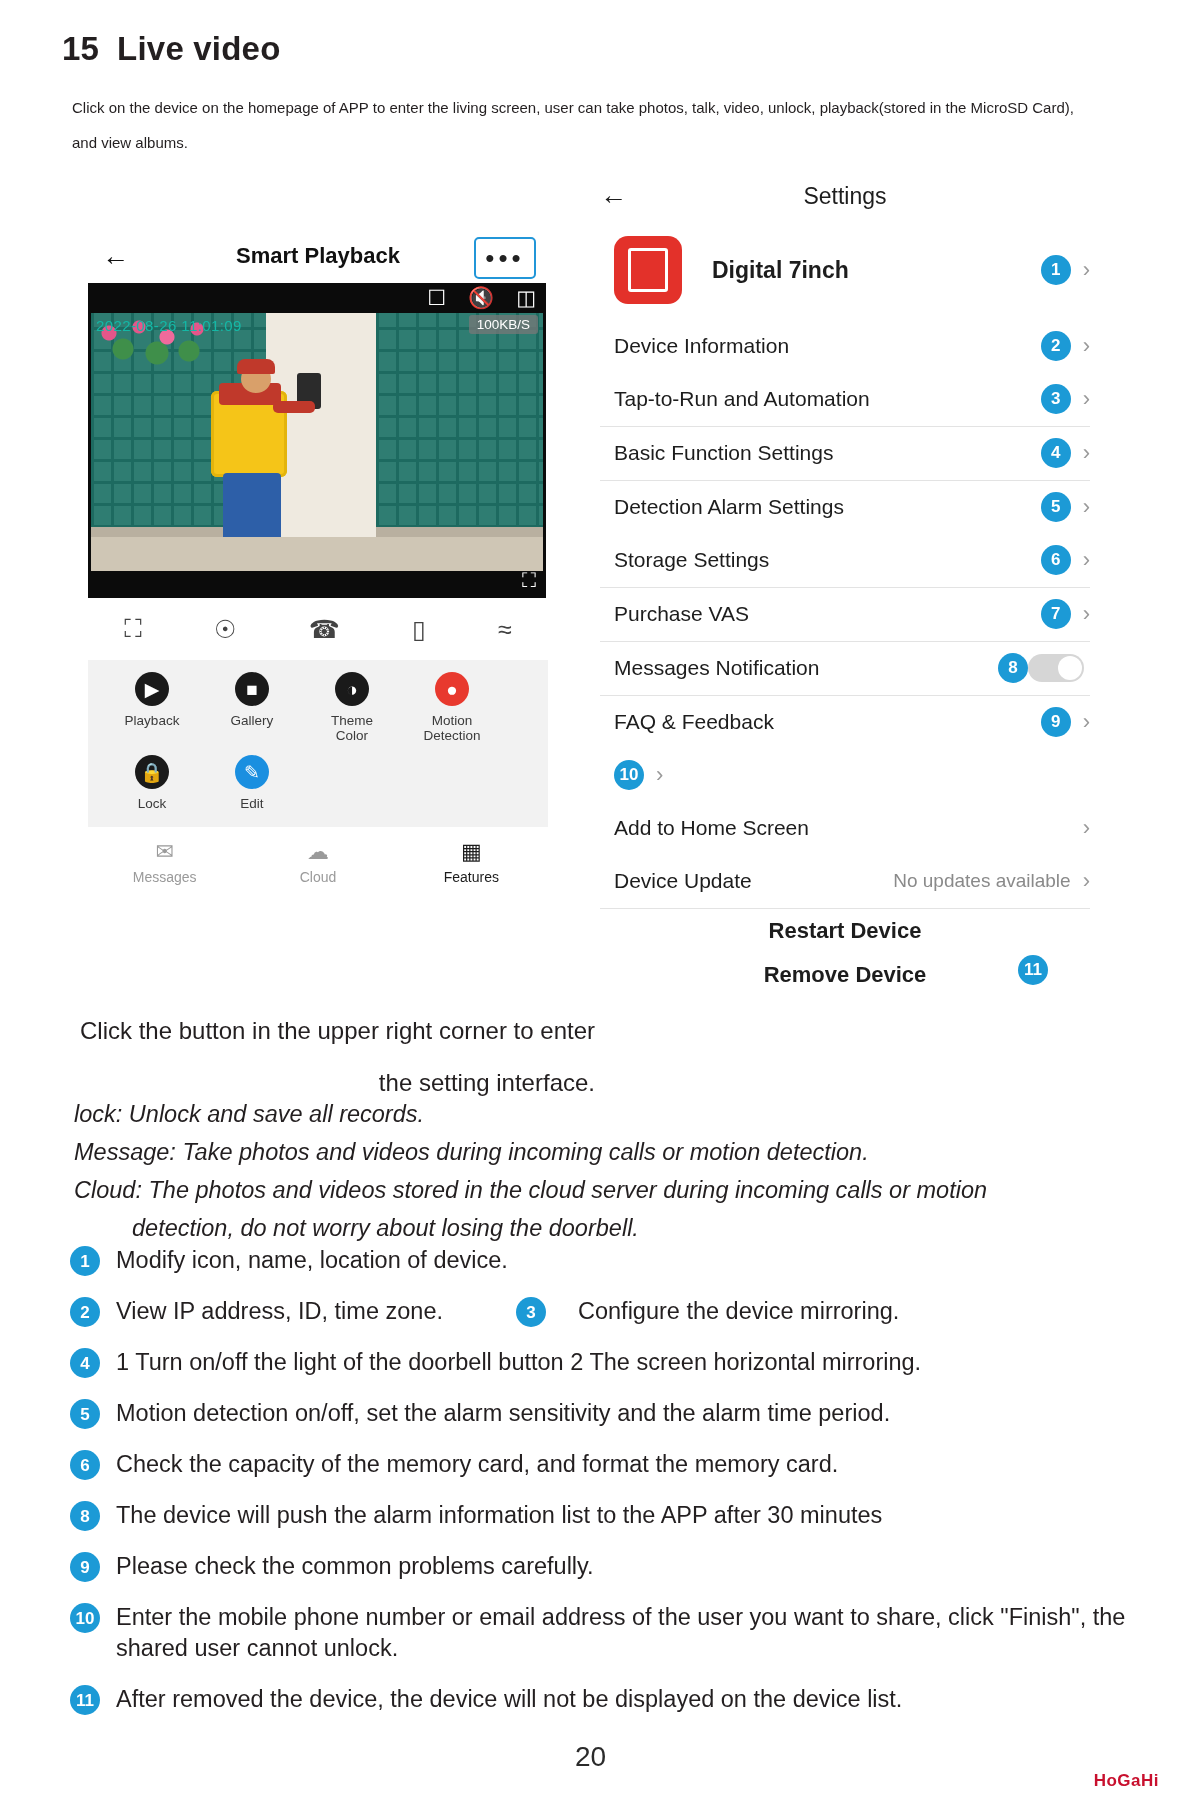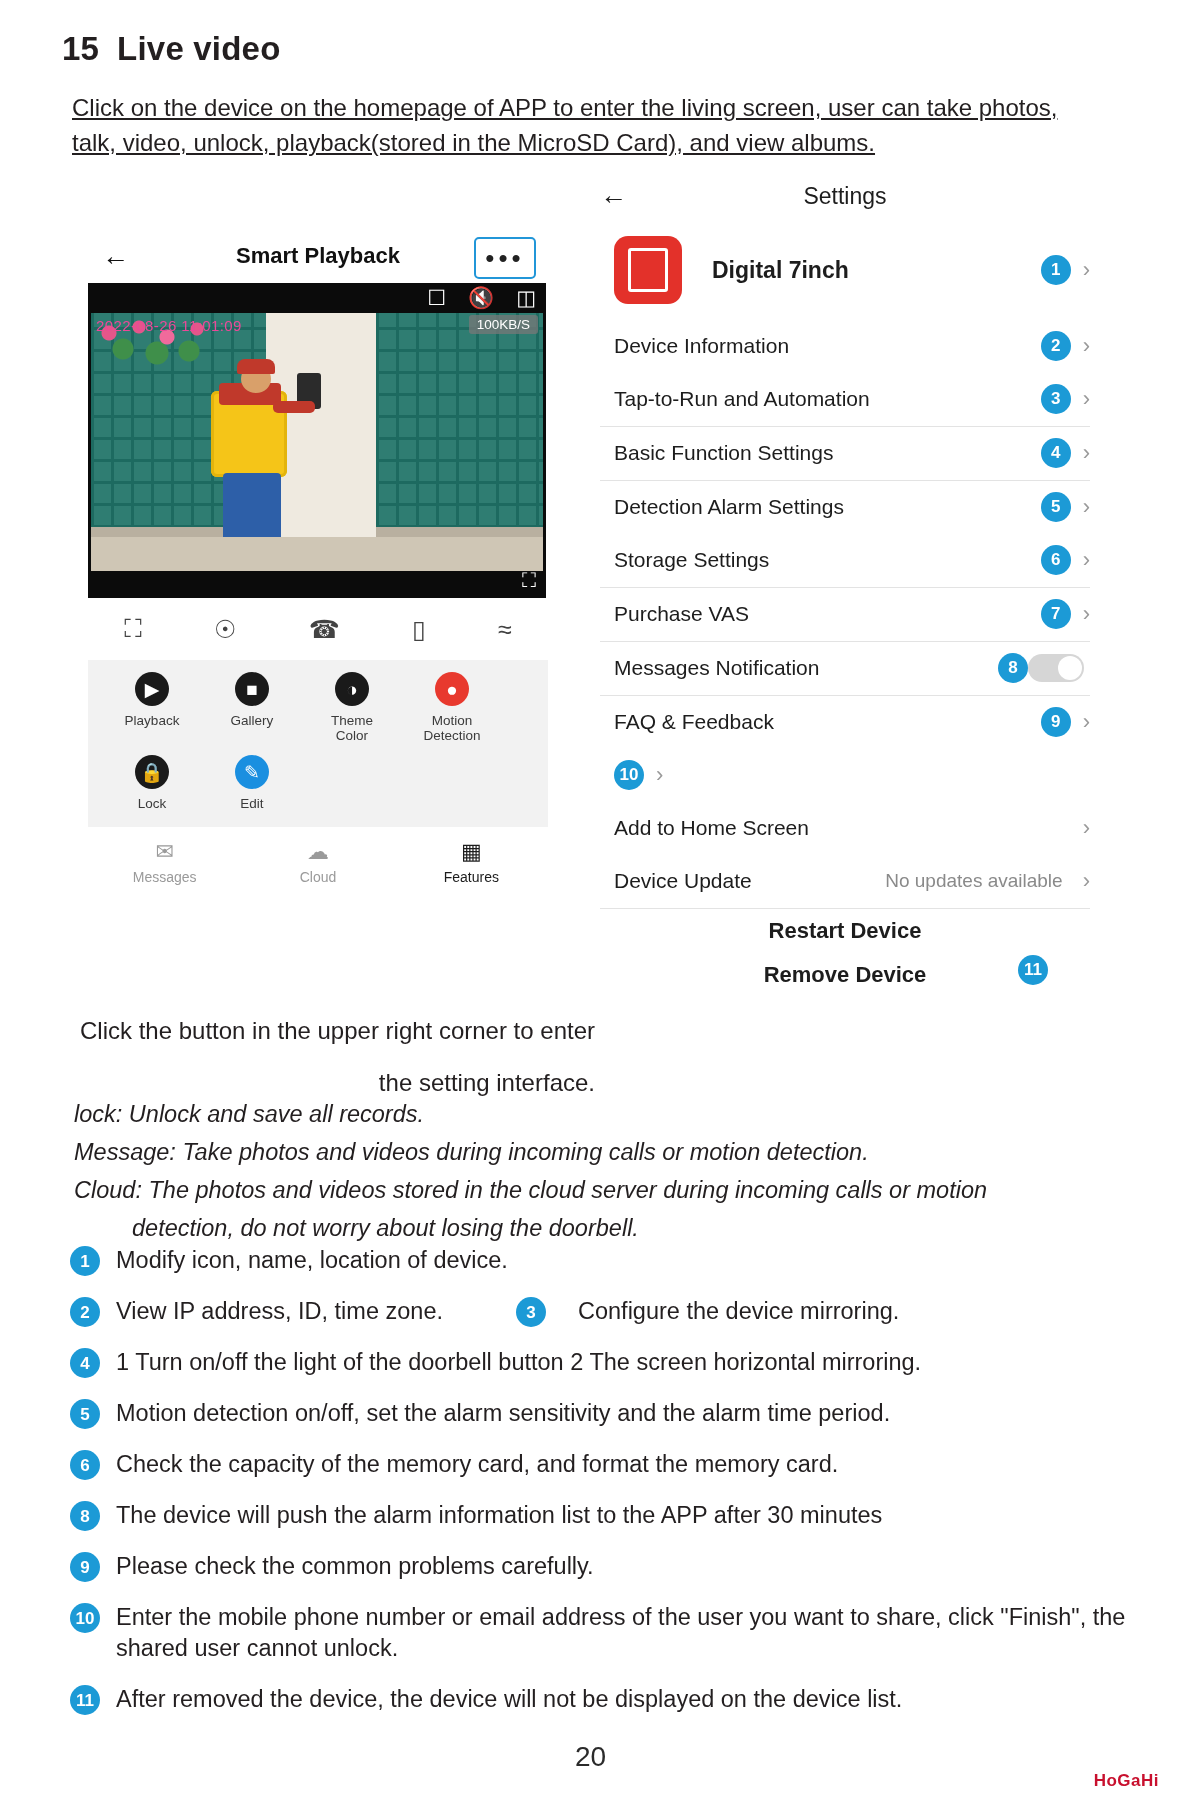--- a/index.html
+++ b/index.html
@@ -32,24 +32,23 @@
     font-weight: bold;
     letter-spacing: 0.2px;
   }
   .chapter-head .num { margin-right: 18px; }
 
   .intro {
     position: absolute;
     left: 72px;
     top: 90px;
     width: 1015px;
-    font-size: 24px;
+    font-size: 15px;
     line-height: 35px;
     color: #231f20;
-    text-decoration: underline;
   }
 
   
   .phone {
     position: absolute;
     left: 88px;
     top: 235px;
     width: 460px;
   }
   .phone-topbar {
@@ -190,21 +189,21 @@
     right: 10px;
     top: 3px;
     display: flex;
     gap: 22px;
     color: #fff;
     font-size: 21px;
   }
   .vid-ts {
     position: absolute;
     left: 8px; top: 34px;
-    color: #ec4899;
+    color: #14b8a6;
     font-size: 15px;
     letter-spacing: 0.4px;
   }
   .vid-rate {
     position: absolute;
     right: 8px; top: 32px;
     background: rgba(120,120,120,0.75);
     color: #fff;
     font-size: 13.5px;
     padding: 2px 8px;
@@ -324,21 +323,21 @@
   }
   .srow {
     display: flex;
     align-items: center;
     height: 52px;
     border-bottom: 1px solid rgba(0,0,0,0);
     padding-left: 14px;
     position: relative;
   }
   .srow .lbl { flex: 1; }
-  .srow .val { color: #8a8a8a; font-size: 19px; margin-right: 8px; }
+  .srow .val { color: #8a8a8a; font-size: 19px; }
   .chev { color: #9a9a9a; font-size: 22px; margin-left: 12px; }
   .sep { height: 1px; background: #e3e3e3; margin-left: 0; }
   .toggle {
     width: 56px; height: 28px;
     background: #d6d6d6;
     border-radius: 14px;
     position: relative;
     margin-right: 6px;
   }
   .toggle:after {

